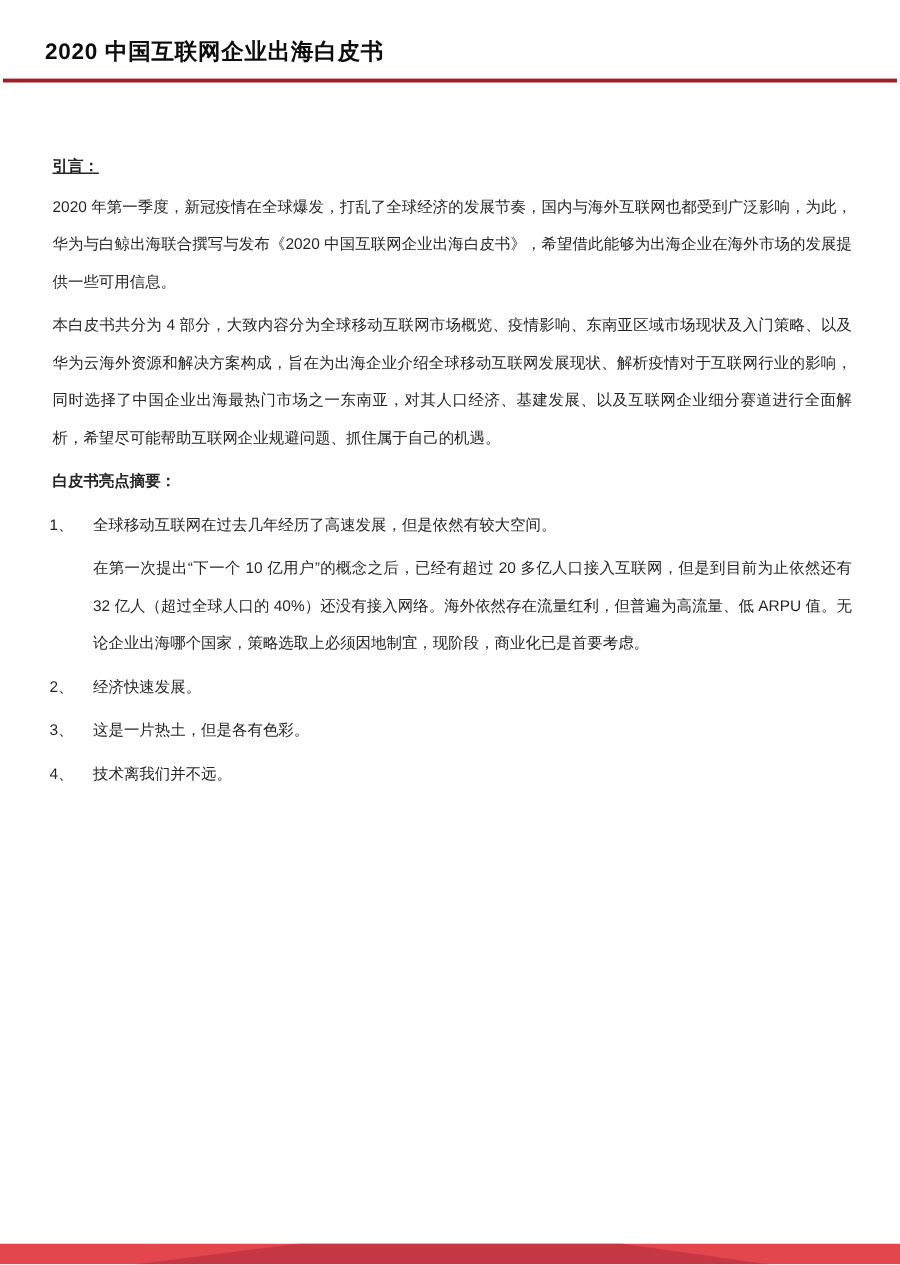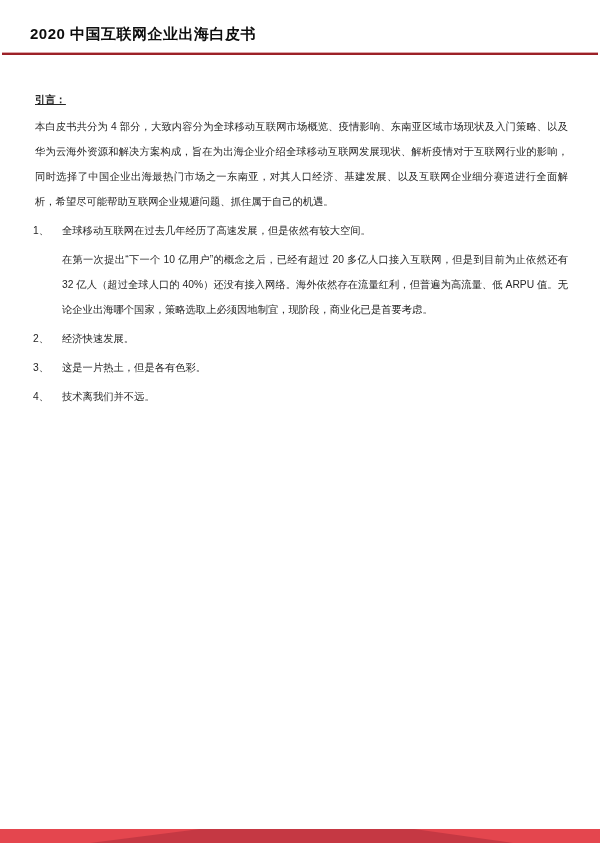--- a/index.html
+++ b/index.html
@@ -37,21 +37,21 @@
     left: 35px;
     width: 533px;
     font-size: 10.3px;
     line-height: 25px;
     text-align: justify;
     color: #262626;
   }
   .intro-heading {
     font-weight: bold;
     text-decoration: underline;
-    margin: 4px 0 2px 0;
+    margin: 16px 0 2px 0;
   }
   .para { margin: 0 0 4px 0; }
   .section-heading {
     font-weight: bold;
     margin: 0 0 4px 0;
   }
   .hl-item {
     position: relative;
     padding-left: 27px;
     margin: 0 0 4px 0;
@@ -75,22 +75,24 @@
 </style>
 </head>
 <body>
 
 <div class="doc-title">2020 中国互联网企业出海白皮书</div>
 <div class="title-rule"></div>
 
 <div class="content">
 
   <div class="intro-heading">引言：</div>
+  <p class="para">2020 年第一季度，新冠疫情在全球爆发，打乱了全球经济的发展节奏，国内与海外互联网也都受到广泛影响，为此，华为与白鲸出海联合撰写与发布《2020 中国互联网企业出海白皮书》，希望借此能够为出海企业在海外市场的发展提供一些可用信息。</p>
   <p class="para">本白皮书共分为 4 部分，大致内容分为全球移动互联网市场概览、疫情影响、东南亚区域市场现状及入门策略、以及华为云海外资源和解决方案构成，旨在为出海企业介绍全球移动互联网发展现状、解析疫情对于互联网行业的影响，同时选择了中国企业出海最热门市场之一东南亚，对其人口经济、基建发展、以及互联网企业细分赛道进行全面解析，希望尽可能帮助互联网企业规避问题、抓住属于自己的机遇。</p>
 
+  <div class="section-heading">白皮书亮点摘要：</div>
 
   <div class="hl-item">
     <span class="hl-num">1、</span>
     <span>全球移动互联网在过去几年经历了高速发展，但是依然有较大空间。</span>
   </div>
   <p class="hl-body">在第一次提出“下一个 10 亿用户”的概念之后，已经有超过 20 多亿人口接入互联网，但是到目前为止依然还有 32 亿人（超过全球人口的 40%）还没有接入网络。海外依然存在流量红利，但普遍为高流量、低 ARPU 值。无论企业出海哪个国家，策略选取上必须因地制宜，现阶段，商业化已是首要考虑。</p>
 
   <div class="hl-item">
     <span class="hl-num">2、</span>
     <span>经济快速发展。</span>

